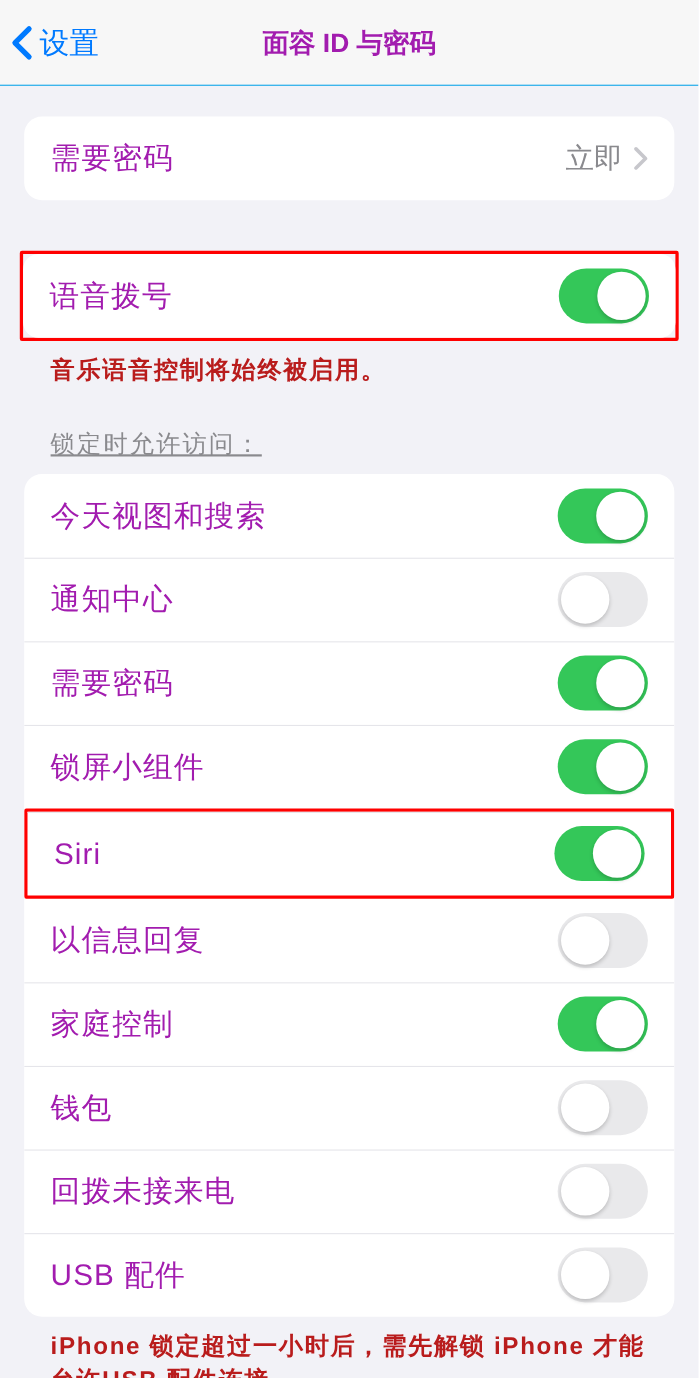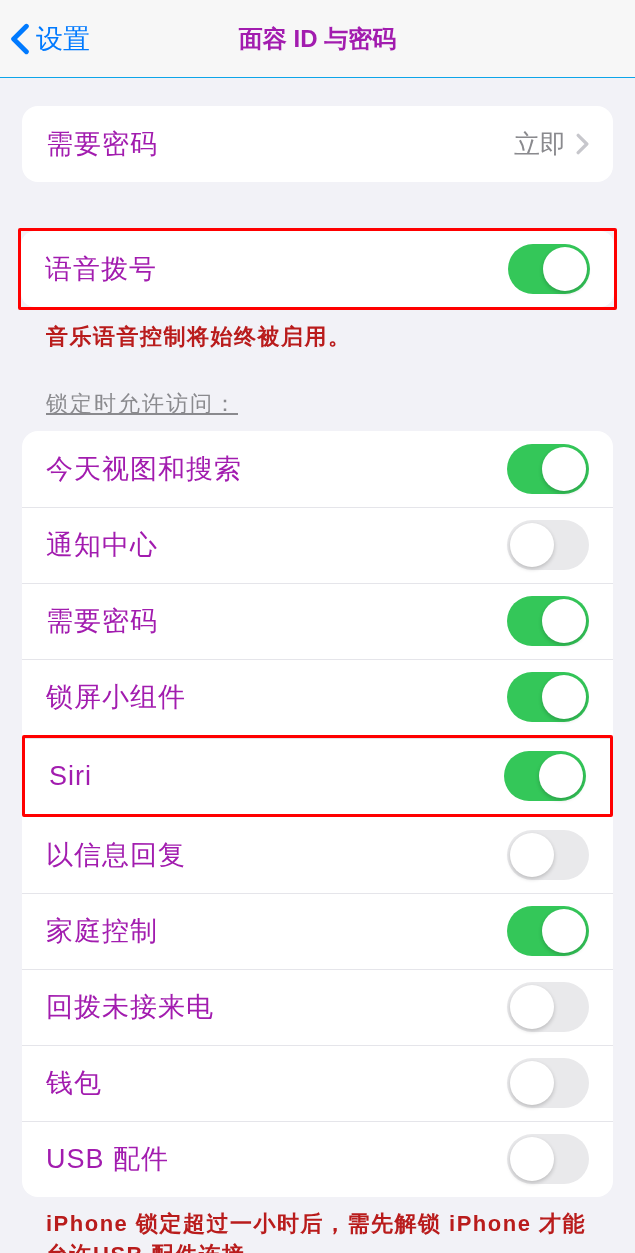--- a/index.html
+++ b/index.html
@@ -222,32 +222,32 @@
           <div class="toggle-knob"></div>
         </div>
       </div>
       <div class="row">
         <div class="row-label">家庭控制</div>
         <div class="toggle on">
           <div class="toggle-knob"></div>
         </div>
       </div>
       <div class="row">
+        <div class="row-label">钱包</div>
+        <div class="toggle">
+          <div class="toggle-knob"></div>
+        </div>
+      </div>
+      <div class="row">
         <div class="row-label">回拨未接来电</div>
         <div class="toggle">
           <div class="toggle-knob"></div>
         </div>
       </div>
       <div class="row">
-        <div class="row-label">钱包</div>
-        <div class="toggle">
-          <div class="toggle-knob"></div>
-        </div>
-      </div>
-      <div class="row">
         <div class="row-label">USB 配件</div>
         <div class="toggle">
           <div class="toggle-knob"></div>
         </div>
       </div>
     </div>
 
   <div class="footer-text">iPhone 锁定超过一小时后，需先解锁 iPhone 才能允许USB 配件连接。</div>
 </div>
 

